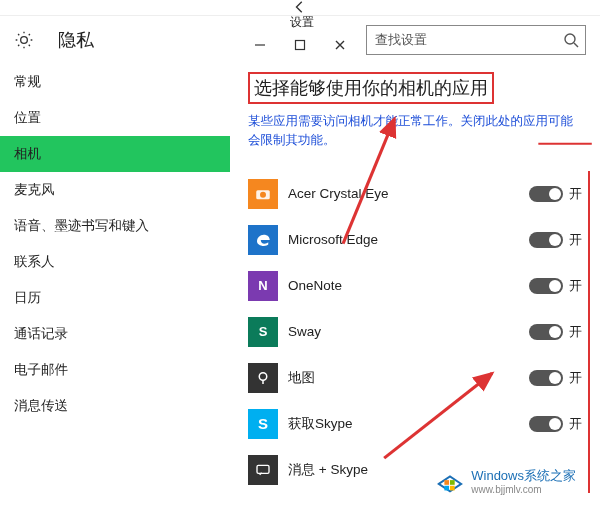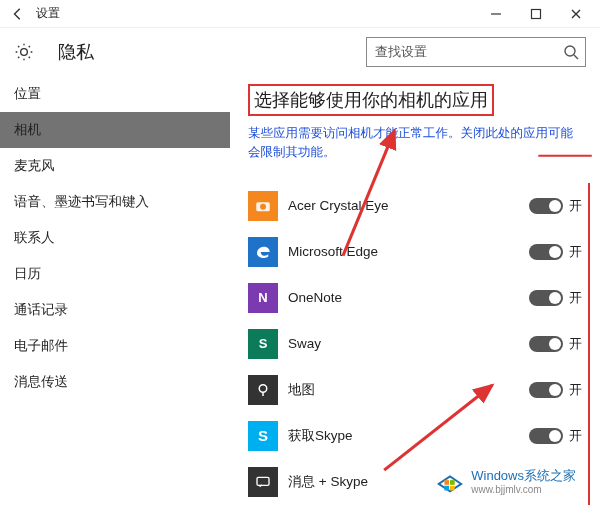--- a/index.html
+++ b/index.html
@@ -8,26 +8,27 @@
     font-size: 13px;
     color: #222;
     background: #fff;
     width: 600px;
     height: 505px;
     overflow: hidden;
     position: relative;
   }
   
   .titlebar {
-    height: 28px;
+    height: 16px;
     display: flex;
     align-items: center;
     padding: 0 4px;
     background: #fff;
     border-bottom: 1px solid #eee;
+    flex-direction: column;
   }
   .titlebar .back {
     width: 28px; height: 28px;
     display: flex; align-items: center; justify-content: center;
     font-size: 16px; color: #333;
   }
   .titlebar .title { margin-left: 4px; font-size: 12px; }
   .titlebar .spacer { flex: 1; }
   .win-controls { display: flex; }
   .win-controls .btn {
@@ -62,21 +63,21 @@
     background: #fff;
     border-right: 0;
   }
   .sidebar .item {
     height: 36px;
     display: flex; align-items: center;
     padding-left: 14px;
     font-size: 13.5px;
     color: #222;
   }
-  .sidebar .item.active { background: #737373; }
+  .sidebar .item.active { background: #22c55e; }
   .content {
     flex: 1;
     padding: 8px 10px 0 18px;
     position: relative;
   }
   .section-title {
     font-size: 18px;
     font-weight: 400;
     padding: 2px 4px;
     border: 2px solid #d33;
@@ -186,20 +187,23 @@
       <circle cx="7" cy="7" r="5" stroke="#555" stroke-width="1.4" fill="none"></circle>
       <line x1="11" y1="11" x2="15" y2="15" stroke="#555" stroke-width="1.4"></line>
     </svg>
   </div>
 </div>
 
 <div class="main">
 
   <div class="sidebar">
     <div class="item">
+        <span>常规</span>
+      </div>
+    <div class="item">
         <span>位置</span>
       </div>
     <div class="item active">
         <span>相机</span>
       </div>
     <div class="item">
         <span>麦克风</span>
       </div>
     <div class="item">
         <span>语音、墨迹书写和键入</span>

